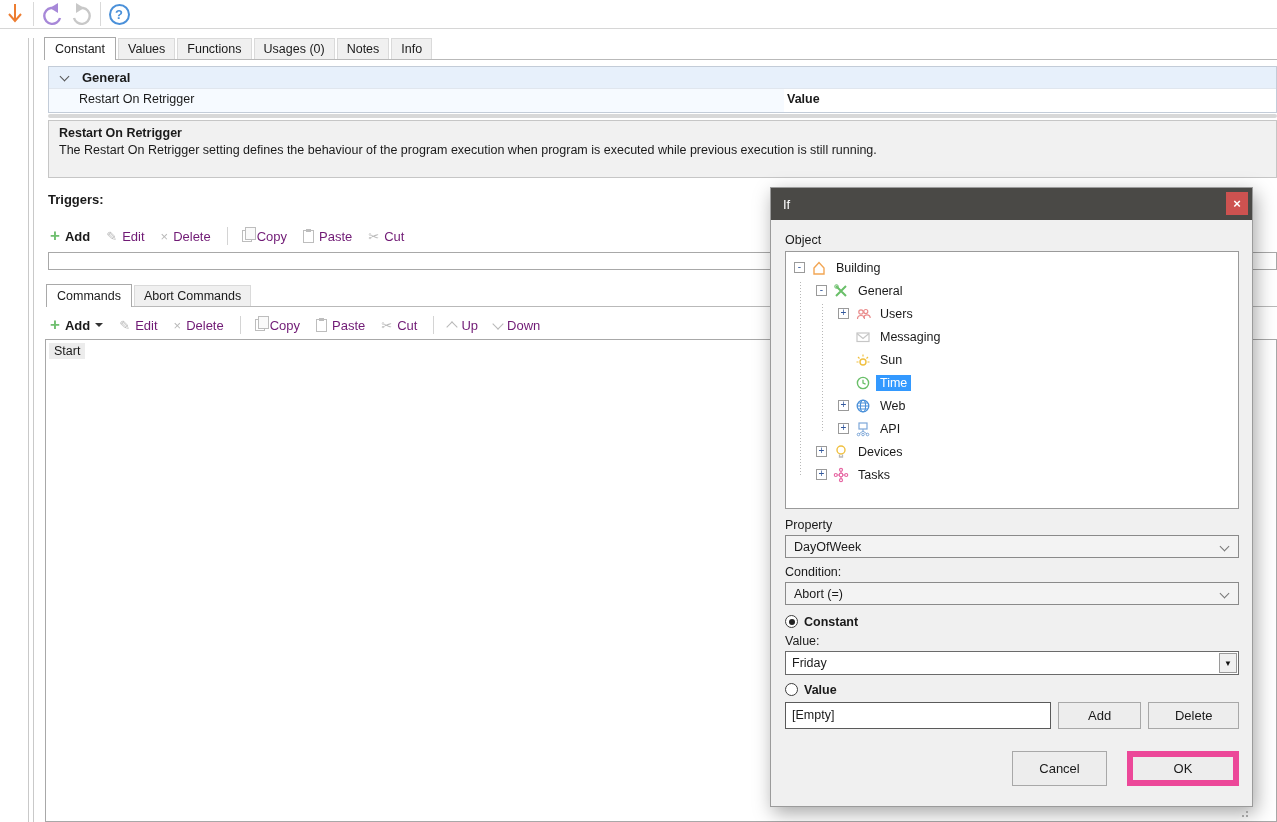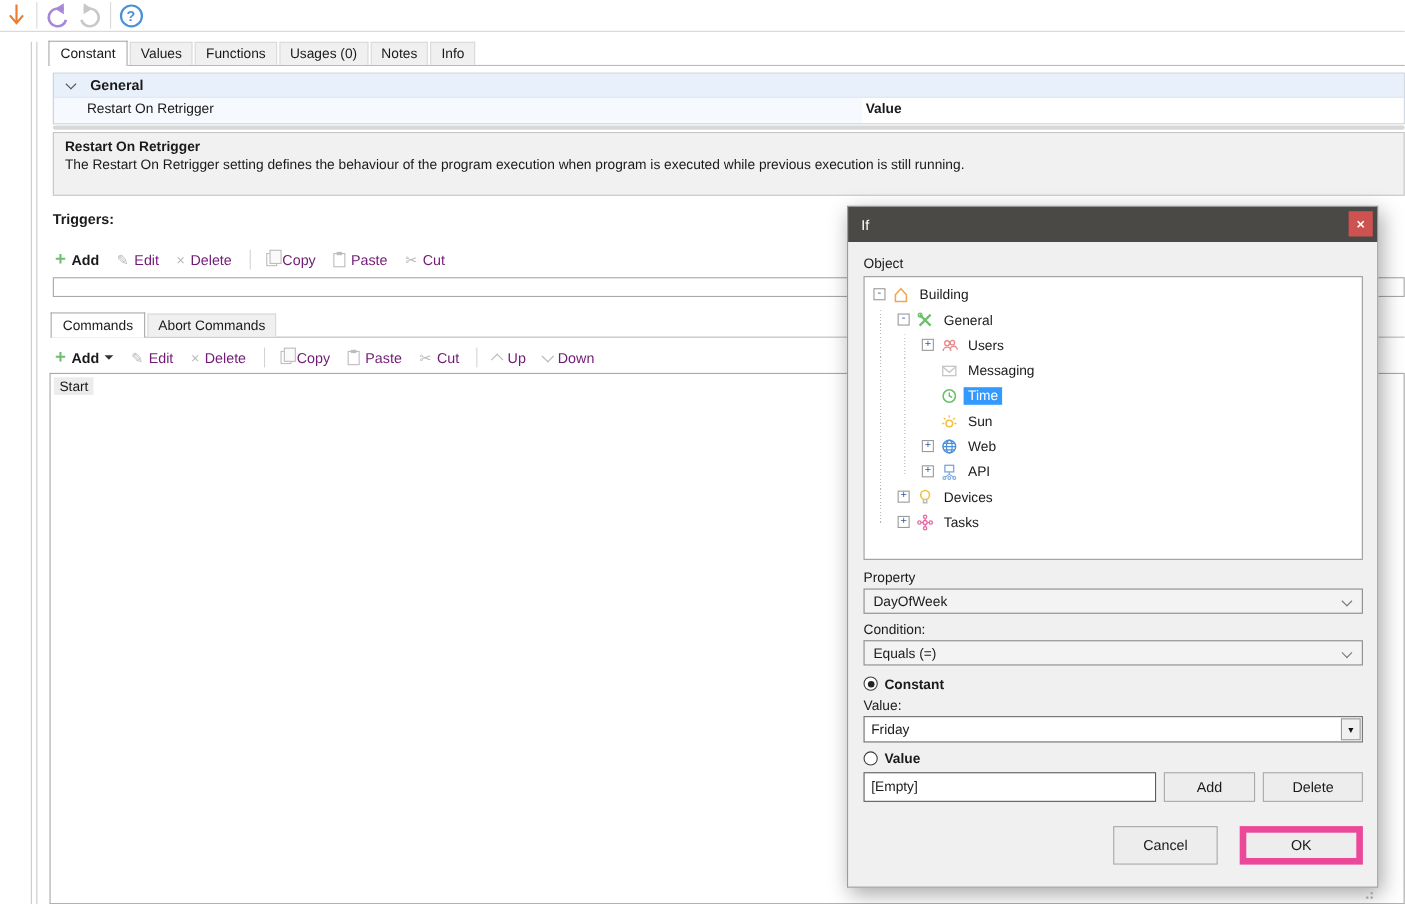--- a/index.html
+++ b/index.html
@@ -321,33 +321,33 @@
         <svg class="ticon" viewBox="0 0 16 16">
             <rect x="2" y="4" width="12" height="8.5" fill="none" stroke="#c6c6c6" stroke-width="1.2"></rect>
             <path d="M2 4.5 L8 9.5 L14 4.5" fill="none" stroke="#c6c6c6" stroke-width="1.2"></path>
           </svg>
         <span class="tlabel">Messaging</span>
       </div>
       <div class="trow">
         <span class="pad2"></span>
         <span class="exp-space"></span>
         <svg class="ticon" viewBox="0 0 16 16">
+            <circle cx="8" cy="10" r="3" fill="none" stroke="#f0c040" stroke-width="1.4"></circle>
+            <path d="M8 4.5 L8 2.5 M3.5 10 L1.5 10 M12.5 10 L14.5 10 M4.5 6.5 L3 5 M11.5 6.5 L13 5" stroke="#f0c040" stroke-width="1.2"></path>
+          </svg>
+        <span class="tlabel">Sun</span>
+      </div>
+      <div class="trow">
+        <span class="pad2"></span>
+        <span class="exp-space"></span>
+        <svg class="ticon" viewBox="0 0 16 16">
             <circle cx="8" cy="8" r="5.6" fill="none" stroke="#6abf69" stroke-width="1.4"></circle>
             <path d="M8 4.8 L8 8 L10.6 9.2" fill="none" stroke="#6abf69" stroke-width="1.3"></path>
           </svg>
         <span class="tlabel selected">Time</span>
-      </div>
-      <div class="trow">
-        <span class="pad2"></span>
-        <span class="exp-space"></span>
-        <svg class="ticon" viewBox="0 0 16 16">
-            <circle cx="8" cy="10" r="3" fill="none" stroke="#f0c040" stroke-width="1.4"></circle>
-            <path d="M8 4.5 L8 2.5 M3.5 10 L1.5 10 M12.5 10 L14.5 10 M4.5 6.5 L3 5 M11.5 6.5 L13 5" stroke="#f0c040" stroke-width="1.2"></path>
-          </svg>
-        <span class="tlabel">Sun</span>
       </div>
       <div class="trow">
         <span class="pad2"></span>
         <span class="expander">+</span>
         <svg class="ticon" viewBox="0 0 16 16">
             <circle cx="8" cy="8" r="5.8" fill="none" stroke="#4a90d9" stroke-width="1.3"></circle>
             <ellipse cx="8" cy="8" rx="2.6" ry="5.8" fill="none" stroke="#4a90d9" stroke-width="1.1"></ellipse>
             <path d="M2.2 8 L13.8 8 M3 5 L13 5 M3 11 L13 11" stroke="#4a90d9" stroke-width="1.1" fill="none"></path>
           </svg>
         <span class="tlabel">Web</span>
@@ -389,21 +389,21 @@
     </div>
 
     <div class="dlg-label" style="margin-top:9px;">Property</div>
     <div class="flat-combo">
       <span>DayOfWeek</span>
       <span class="chev down"></span>
     </div>
 
     <div class="dlg-label" style="margin-top:7px;">Condition:</div>
     <div class="flat-combo">
-      <span>Equals (=)</span>
+      <span>Abort (=)</span>
       <span class="chev down"></span>
     </div>
 
     <div class="radio-row" style="margin-top:9px;">
       <span class="radio sel"></span>
       <span class="rl">Constant</span>
     </div>
 
     <div class="dlg-label" style="margin-top:5px;">Value:</div>
     <div class="classic-combo">

